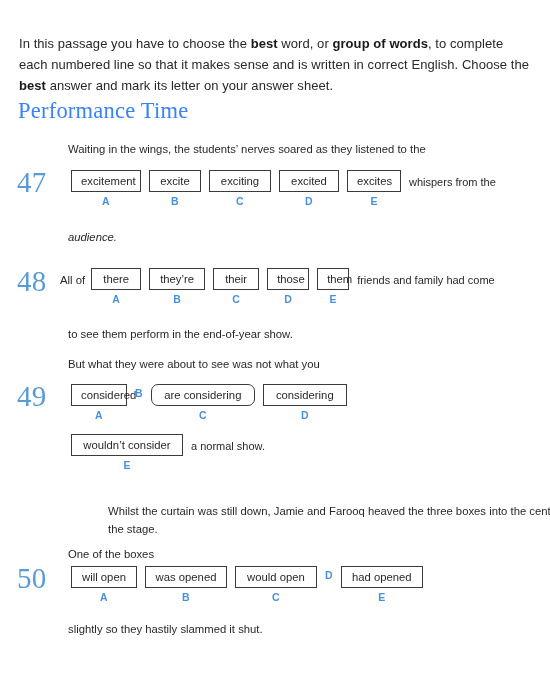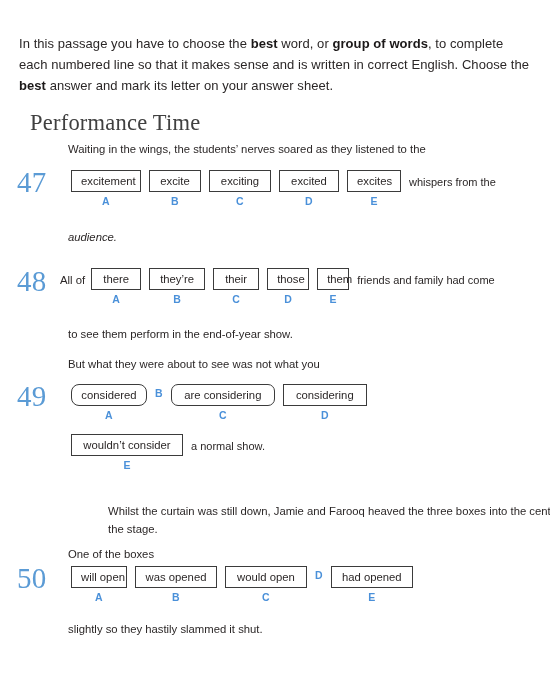--- a/index.html
+++ b/index.html
@@ -36,23 +36,23 @@
   .intro b { font-weight: bold; color: #1b1818; }
 
   
   .section-title {
     position: absolute;
     left: 18px;
     top: 98px;
     font-family: "Liberation Serif", serif;
     font-size: 22.5px;
     font-weight: normal;
-    color: #404040;
+    color: #3b82f6;
     letter-spacing: 0.01em;
-    margin: 12px;
+    margin: 0;
   }
 
   
   .ptext {
     position: absolute;
     left: 68px;
     font-size: 11.3px;
     line-height: 1.62;
     color: #2b2727;
     width: 470px;
@@ -182,21 +182,21 @@
     </div>
 
   <div class="ptext" style="top:325px;">to see them perform in the end-of-year show.</div>
 
   <div class="ptext" style="top:355px;">But what they were about to see was not what you</div>
 
   <div class="qnum" style="left:17px; top:382px;">49</div>
 
   <div class="optrow" id="q49-row" style="left:71px; top:384px;">
       <div class="opt">
-        <div class="opt-box" style="width: 76px; border-radius: 8px;">considered</div>
+        <div class="opt-box" style="width: 56px;">considered</div>
         <div class="opt-letter">A</div>
       </div>
       <div class="opt">
         <div class="opt-letter">B</div>
       </div>
       <div class="opt">
         <div class="opt-box" style="width: 104px; border-radius: 7px;">are considering</div>
         <div class="opt-letter">C</div>
       </div>
       <div class="opt">
@@ -214,21 +214,21 @@
     </div>
 
   <div class="ptext" style="top:502px;margin-left:40px;">Whilst the curtain was still down, Jamie and Farooq heaved the three boxes into the centre of the stage.</div>
 
   <div class="ptext" style="top:545px;">One of the boxes</div>
 
   <div class="qnum" style="left:17px; top:564px;">50</div>
 
   <div class="optrow" id="q50-row" style="left:71px; top:566px;">
       <div class="opt">
-        <div class="opt-box" style="width: 56px;">will open</div>
+        <div class="opt-box" style="width: 66px;">will open</div>
         <div class="opt-letter">A</div>
       </div>
       <div class="opt">
         <div class="opt-box" style="width: 82px;">was opened</div>
         <div class="opt-letter">B</div>
       </div>
       <div class="opt">
         <div class="opt-box" style="width: 82px;">would open</div>
         <div class="opt-letter">C</div>
       </div>

